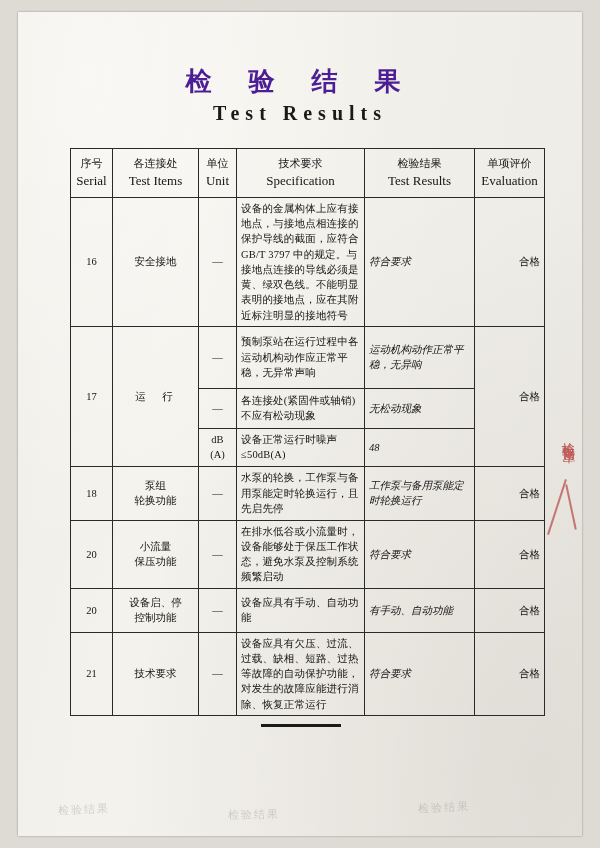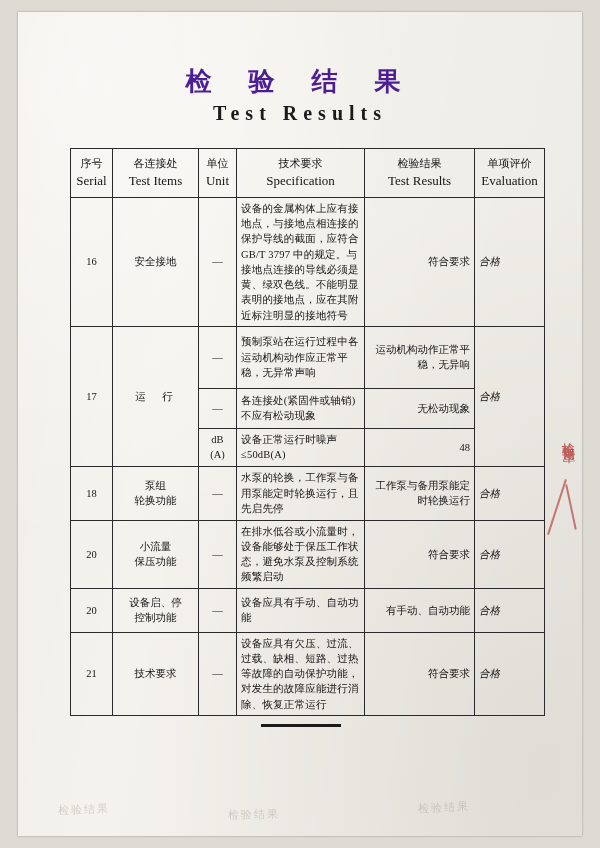--- a/index.html
+++ b/index.html
@@ -73,22 +73,22 @@
     line-height:1.5;
     height:42px;
     margin-top:24px;
   }
   th .cn{display:block;font-size:11px;}
   th .en{display:block;font-size:13px;}
   td.serial{text-align:center;font-size:12px;}
   td.item{text-align:center;font-size:11px;line-height:1.5;}
   td.unit{text-align:center;font-size:10px;line-height:1.3;}
   td.spec{text-align:left;font-size:10.5px;line-height:1.5;letter-spacing:0.2px;}
-  td.res{text-align:right;font-size:10.5px;line-height:1.5;}
-  td.eval{text-align:left;font-size:10.5px;font-style:italic;}
+  td.res{text-align:left;font-size:10.5px;line-height:1.5;font-style:italic;}
+  td.eval{text-align:right;font-size:10.5px;}
   .spaced3{letter-spacing:3px;}
 
   .underline-bar{
     position:absolute;
     left:243px;top:712px;
     width:80px;height:3px;
     background:#1a1a1a;
   }
 
   

